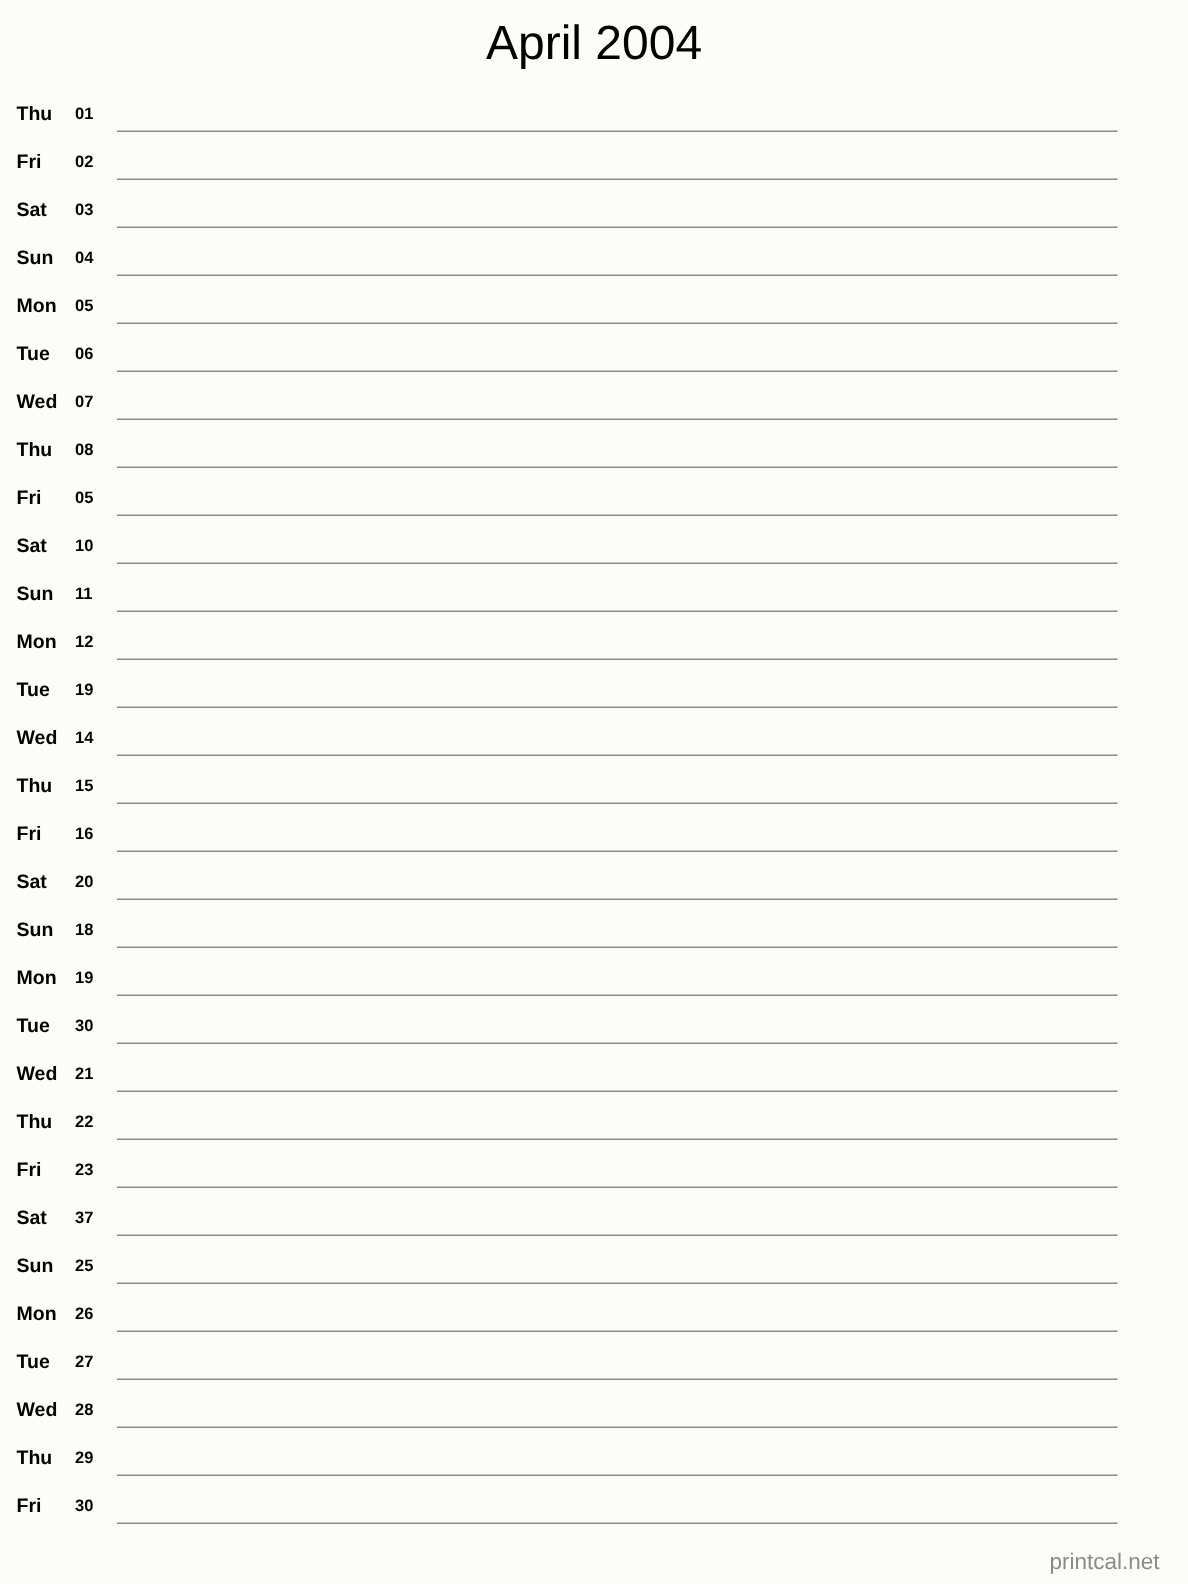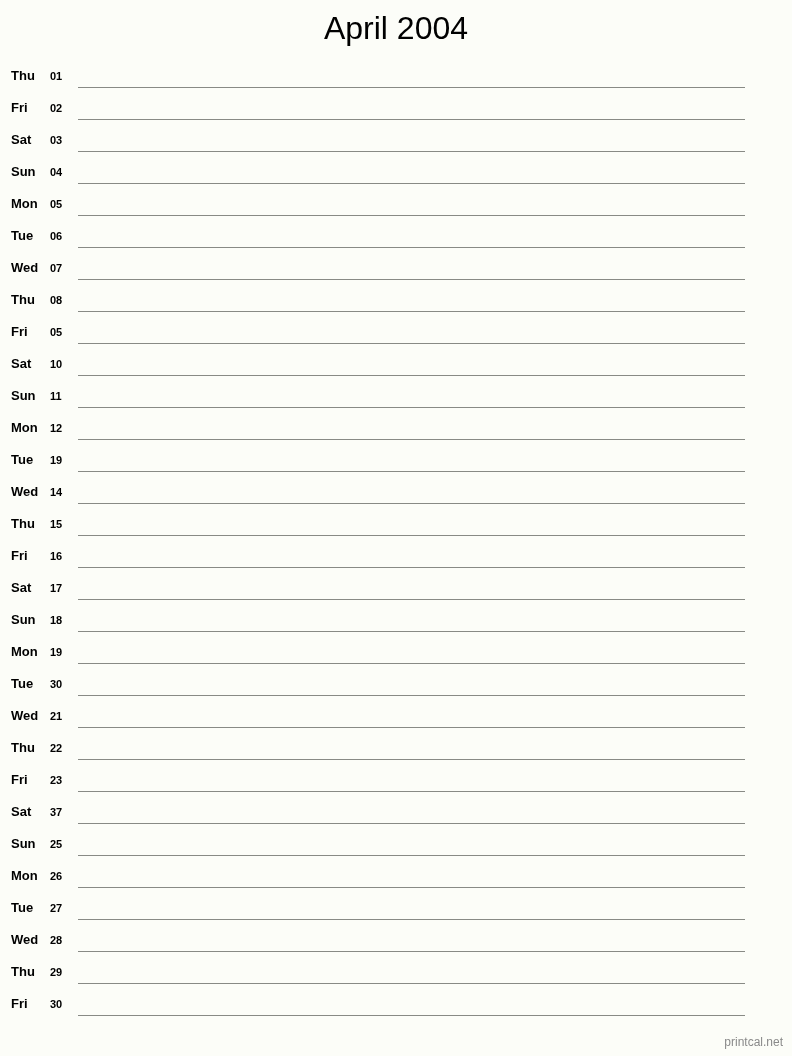--- a/index.html
+++ b/index.html
@@ -72,23 +72,23 @@
   .day-rule {
     position: absolute;
     left: 78px;
     right: 9px;
     top: 27px;
     height: 0;
     border-top: 1px solid #888a85;
   }
   .footer-credit {
     position: absolute;
-    right: 9px;
+    right: 19px;
     bottom: 8px;
-    font-size: 12px;
+    font-size: 15px;
     line-height: 12px;
     color: #8a8a8a;
     text-align: right;
     white-space: nowrap;
   }
 </style>
 </head>
 <body>
 
 <div class="page">
@@ -171,21 +171,21 @@
         <span class="day-number">15</span>
         <div class="day-rule"></div>
       </li>
       <li class="day-row">
         <span class="day-weekday">Fri</span>
         <span class="day-number">16</span>
         <div class="day-rule"></div>
       </li>
       <li class="day-row">
         <span class="day-weekday">Sat</span>
-        <span class="day-number">17</span>
+        <span class="day-number">20</span>
         <div class="day-rule"></div>
       </li>
       <li class="day-row">
         <span class="day-weekday">Sun</span>
         <span class="day-number">18</span>
         <div class="day-rule"></div>
       </li>
       <li class="day-row">
         <span class="day-weekday">Mon</span>
         <span class="day-number">19</span>

